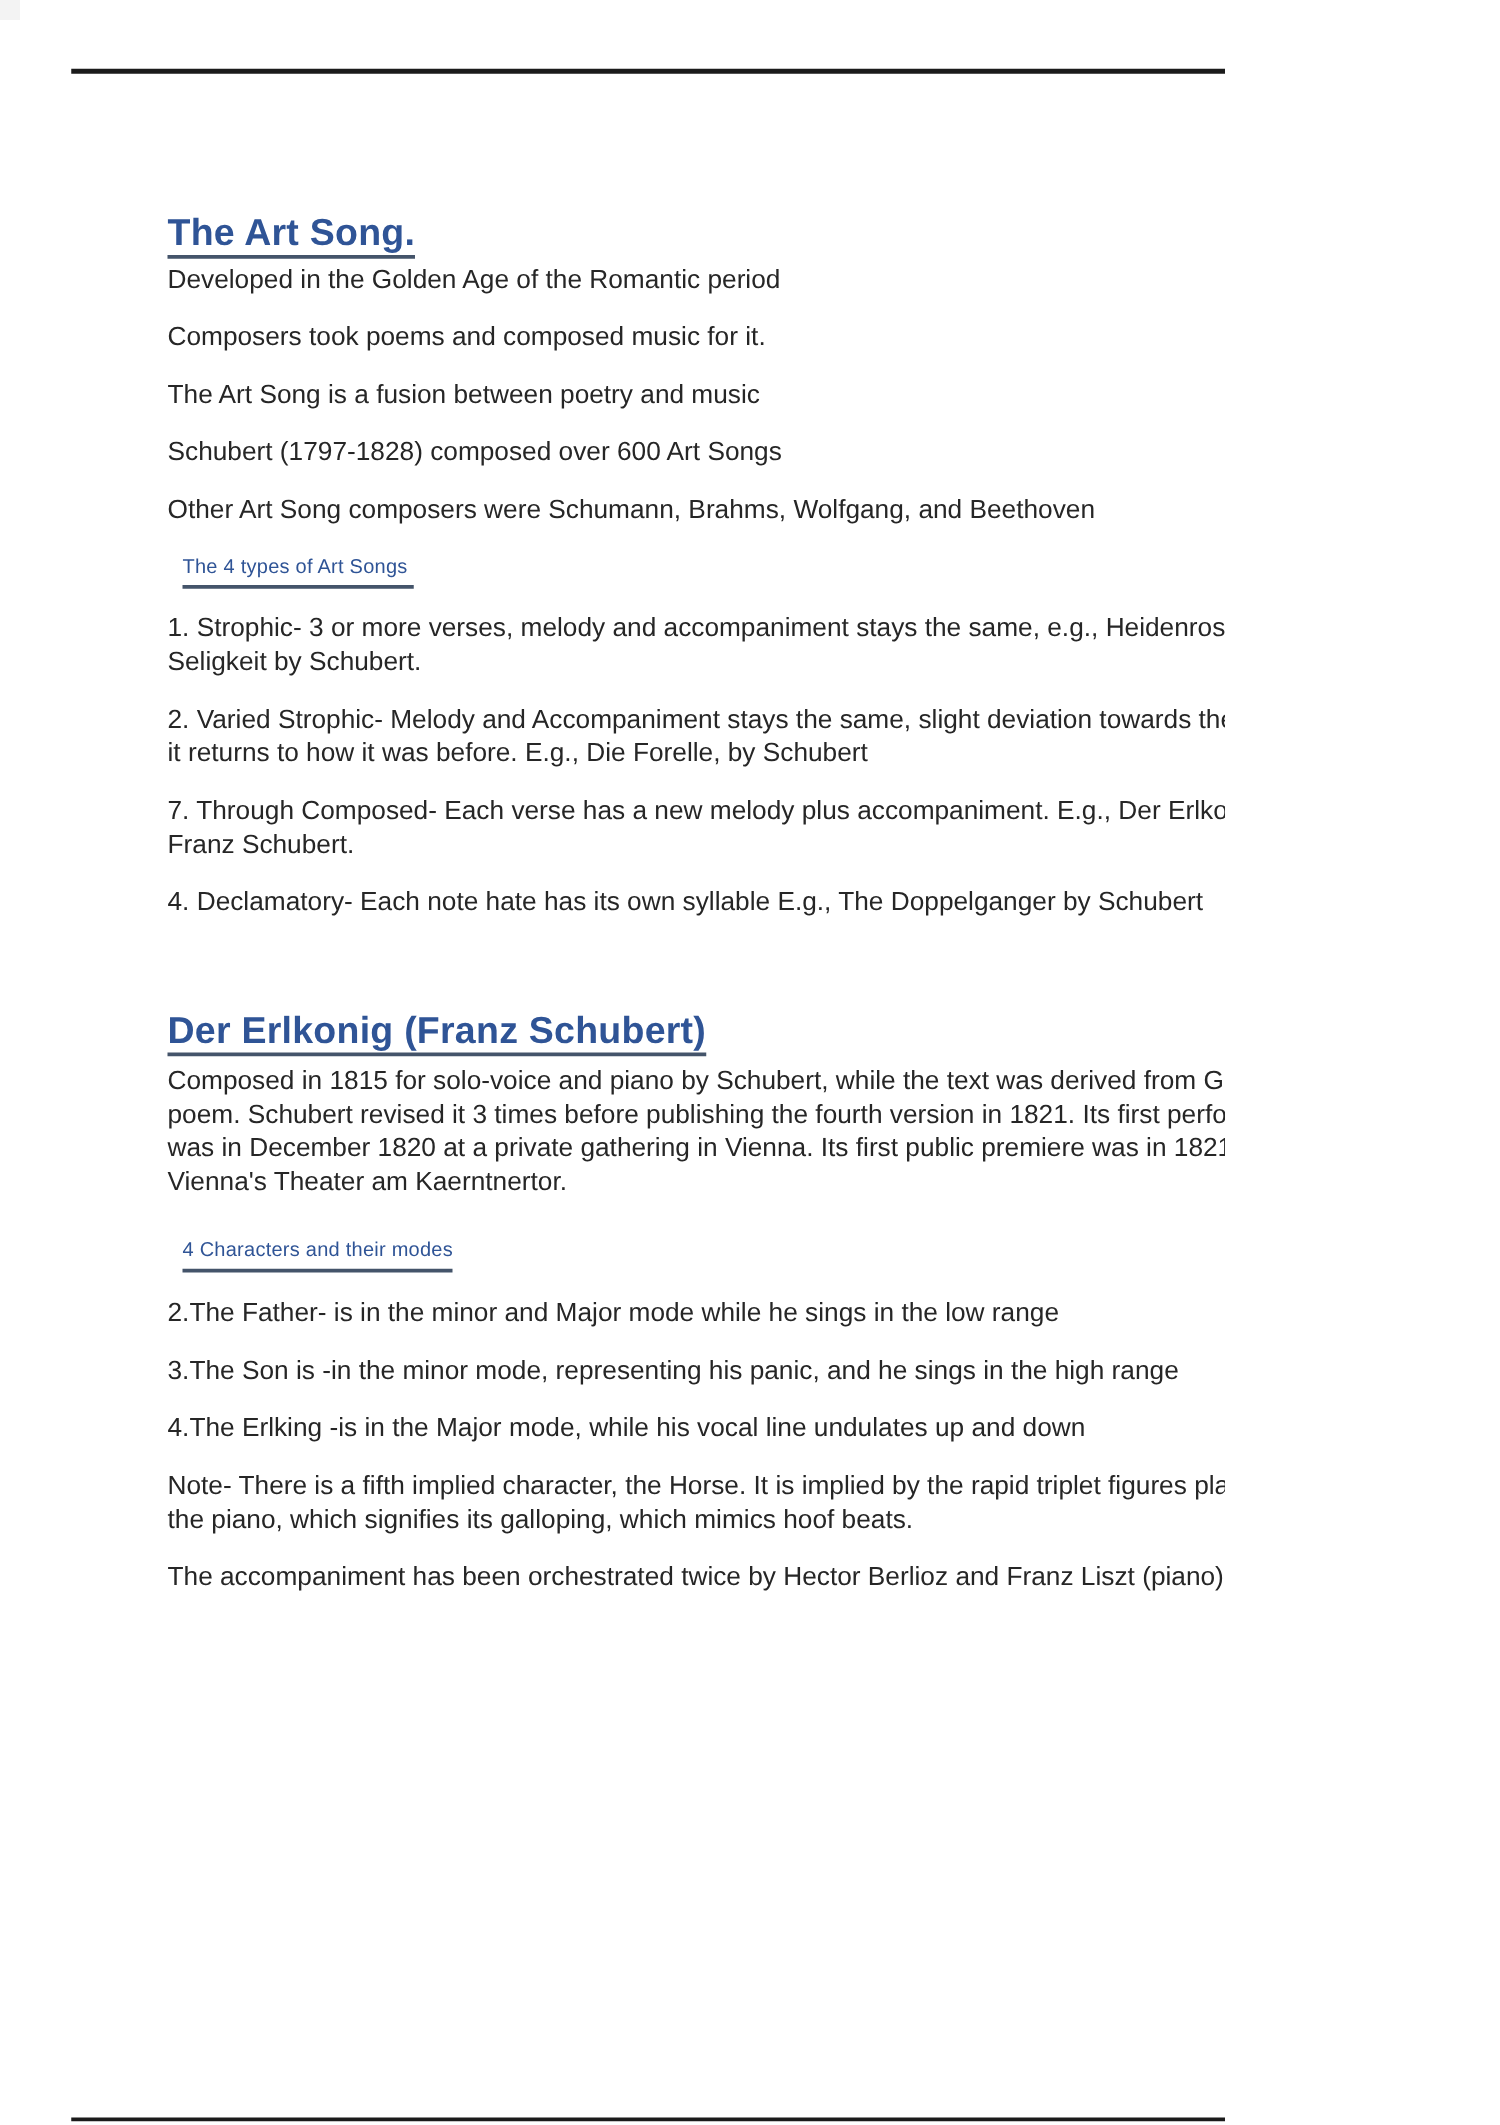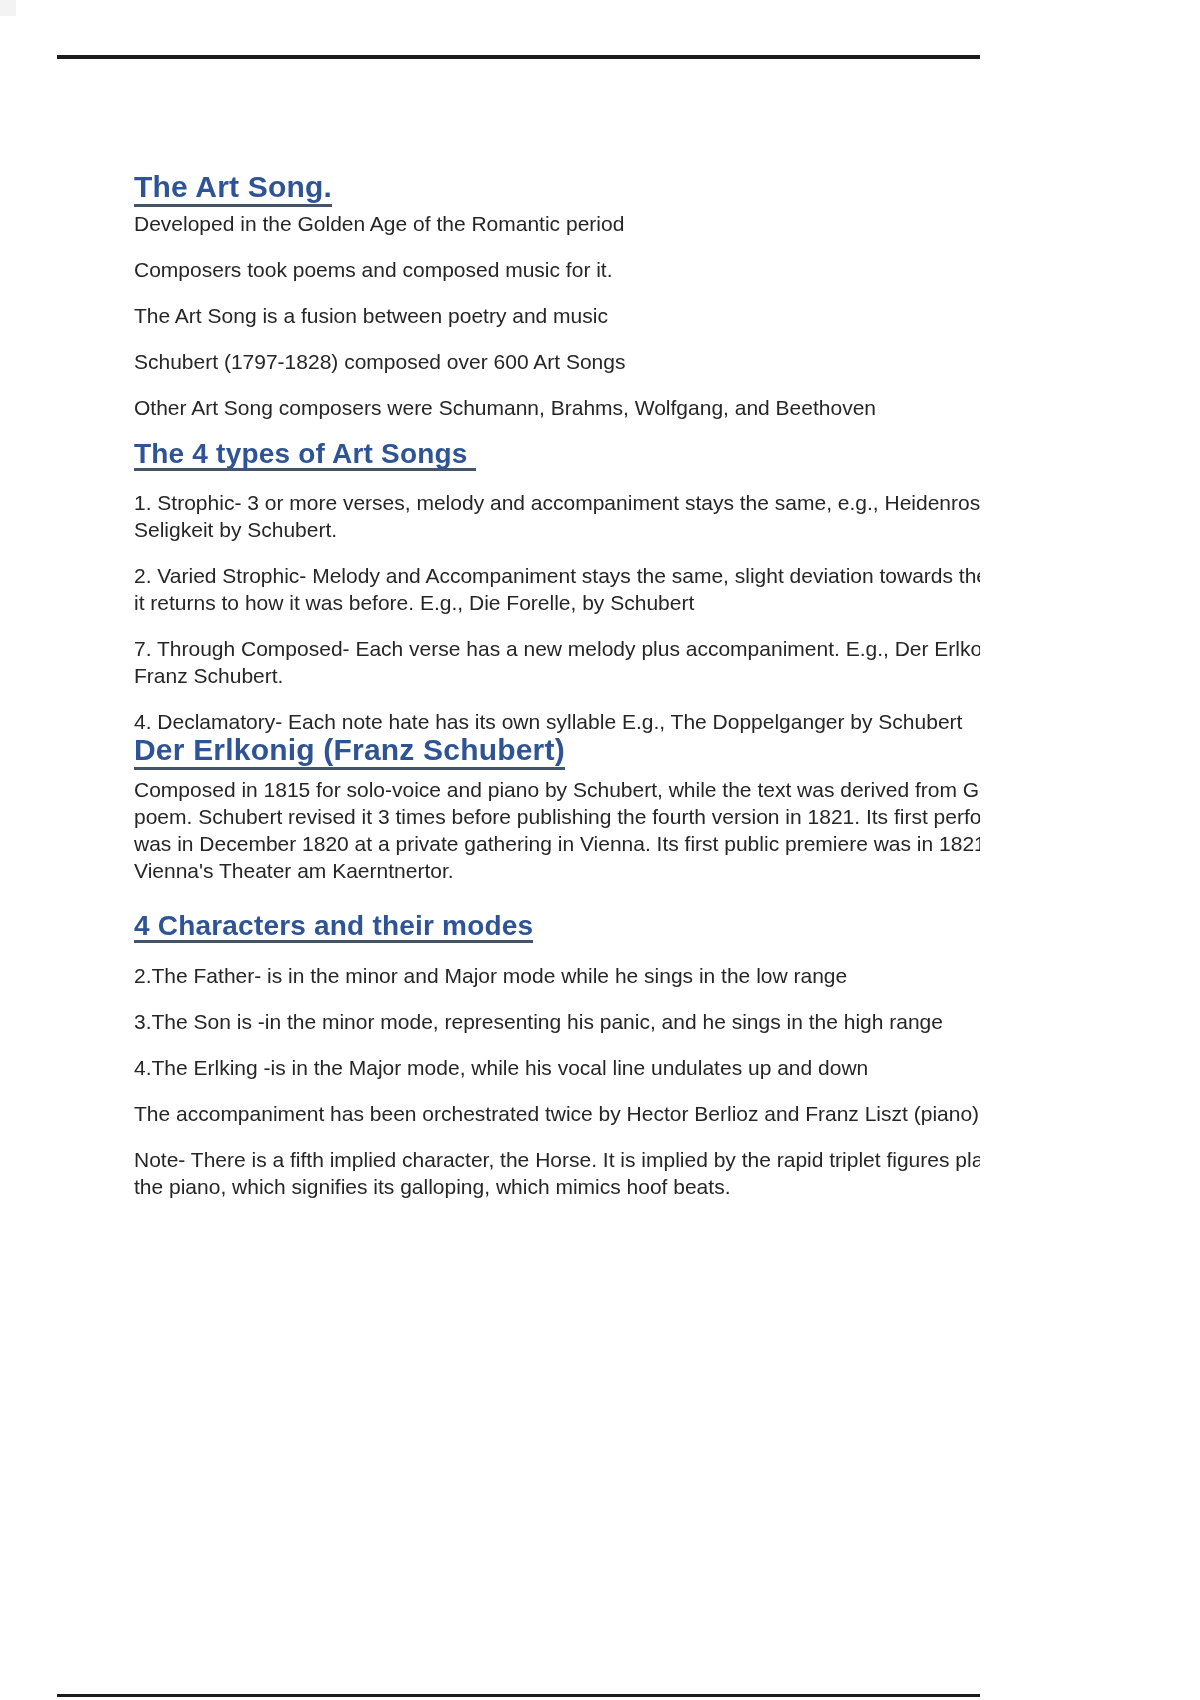--- a/index.html
+++ b/index.html
@@ -42,24 +42,24 @@
   }
   .h1 {
     margin: 0;
     font-size: 30px;
     line-height: 30px;
     font-weight: bold;
     color: var(--heading-color);
     letter-spacing: 0.2px;
   }
   .h2 {
-    margin: 0;
-    font-size: 28px;
+    margin: 12px;
+    font-size: 16px;
     line-height: 24px;
-    font-weight: bold;
+    font-weight: normal;
     color: var(--heading-color);
     letter-spacing: 0.2px;
   }
   .hl {
     display: inline-block;
     white-space: pre; 
     border-bottom: 3px solid var(--underline-color);
     padding-bottom: 2px;
   }
   .para {
@@ -67,21 +67,21 @@
     font-size: 21px;
     line-height: 27px;
     white-space: pre-line; 
     color: var(--body-color);
   }
   
   .mt-172 { margin-top: 172px; }
   .mt-3  { margin-top: 3px; }
   .mt-21 { margin-top: 21px; }
   .mt-2  { margin-top: 18px; }
-  .mt-75 { }
+  .mt-75 { margin-top: 75px; }
   .mt-6  { margin-top: 6px; }
   .mt-30 { margin-top: 30px; }
 </style>
 </head>
 <body>
 
 <div class="page">
   <div class="corner-artifact"></div>
   <div class="rule rule-top"></div>
 
@@ -106,20 +106,20 @@
     <h1 class="h1 mt-75"><span class="hl">Der Erlkonig (Franz Schubert)</span></h1>
     <p class="para mt-6">Composed in 1815 for solo-voice and piano by Schubert, while the text was derived from Goethe's
 poem. Schubert revised it 3 times before publishing the fourth version in 1821. Its first performance
 was in December 1820 at a private gathering in Vienna. Its first public premiere was in 1821 in
 Vienna's Theater am Kaerntnertor.</p>
 
     <h2 class="h2 mt-30"><span class="hl">4 Characters and their modes</span></h2>
     <p class="para">2.The Father- is in the minor and Major mode while he sings in the low range</p>
     <p class="para">3.The Son is -in the minor mode, representing his panic, and he sings in the high range</p>
     <p class="para">4.The Erlking -is in the Major mode, while his vocal line undulates up and down</p>
-    <p class="para">The accompaniment has been orchestrated twice by Hector Berlioz and Franz Liszt (piano)</p>
     <p class="para">Note- There is a fifth implied character, the Horse. It is implied by the rapid triplet figures played by
 the piano, which signifies its galloping, which mimics hoof beats.</p>
+    <p class="para">The accompaniment has been orchestrated twice by Hector Berlioz and Franz Liszt (piano)</p>
 
   </div>
 
   <div class="rule rule-bottom"></div>
 </div>
 
 </body></html>

